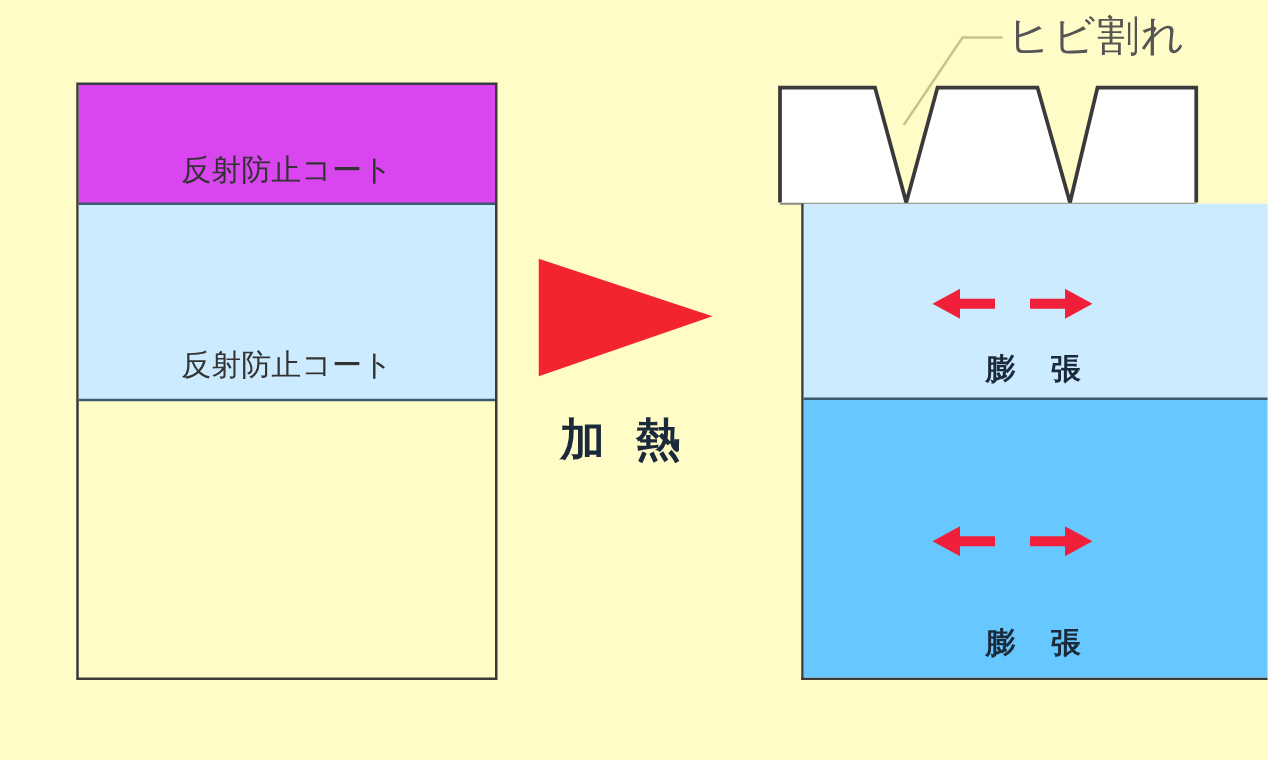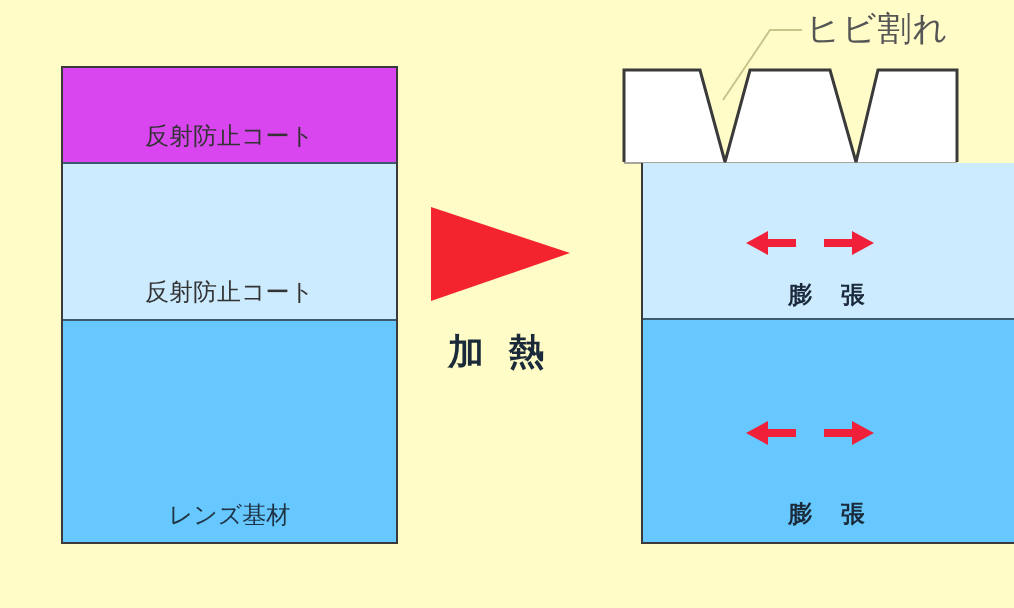--- a/index.html
+++ b/index.html
@@ -28,23 +28,20 @@
 
 <div class="stack" style="left:61px; top:66px; width:337px; height:478px;">
   <div class="layer" style="top:0; height:95px; background:#d946ef;">
     <div class="layer-label" style="top:52px;">反射防止コート</div>
   </div>
   <div class="divider" style="top:94px;"></div>
   <div class="layer" style="top:96px; height:156px; background:#CCEBFF;">
     <div class="layer-label" style="top:112px;">反射防止コート</div>
   </div>
   <div class="divider" style="top:251px;"></div>
-  <div class="layer" style="top:253px; bottom:0; background:#66C8FF;">
-    <div class="layer-label" style="top:178px; color:#1f3345;">レンズ基材</div>
-  </div>
 </div>
 
 <svg style="left:430px; top:205px;" width="142" height="98" viewBox="0 0 142 98">
   <polygon points="1,2 1,96 140,48" fill="#F4242F"></polygon>
 </svg>
 <div class="abs bold-label" style="left:448px; top:328px; width:120px; font-size:36px; letter-spacing:6px;">加 熱</div>
 
 <svg style="left:620px; top:66px;" width="342" height="100" viewBox="0 0 342 100">
   <polygon points="4,4 80,4 105,96 130,4 210,4 236,96 258,4 337,4 337,96 4,96" fill="#FFFFFF" stroke="none"></polygon>
   <polyline points="4,96 4,4 80,4 105,96 130,4 210,4 236,96 258,4 337,4 337,96" fill="none" stroke="#3a3a3a" stroke-width="3" stroke-linejoin="miter"></polyline>

